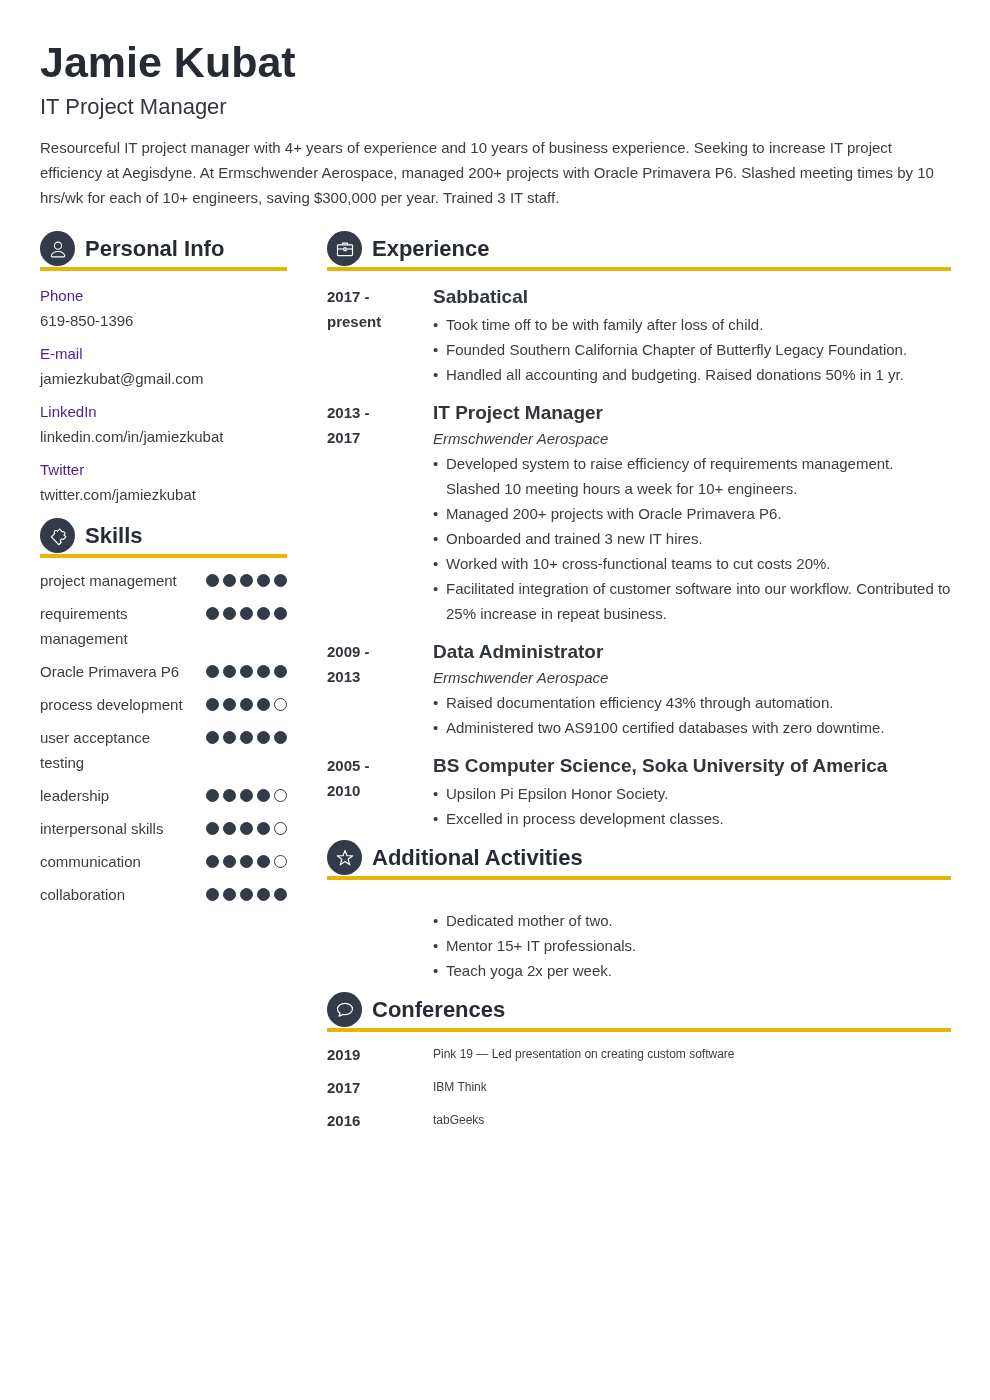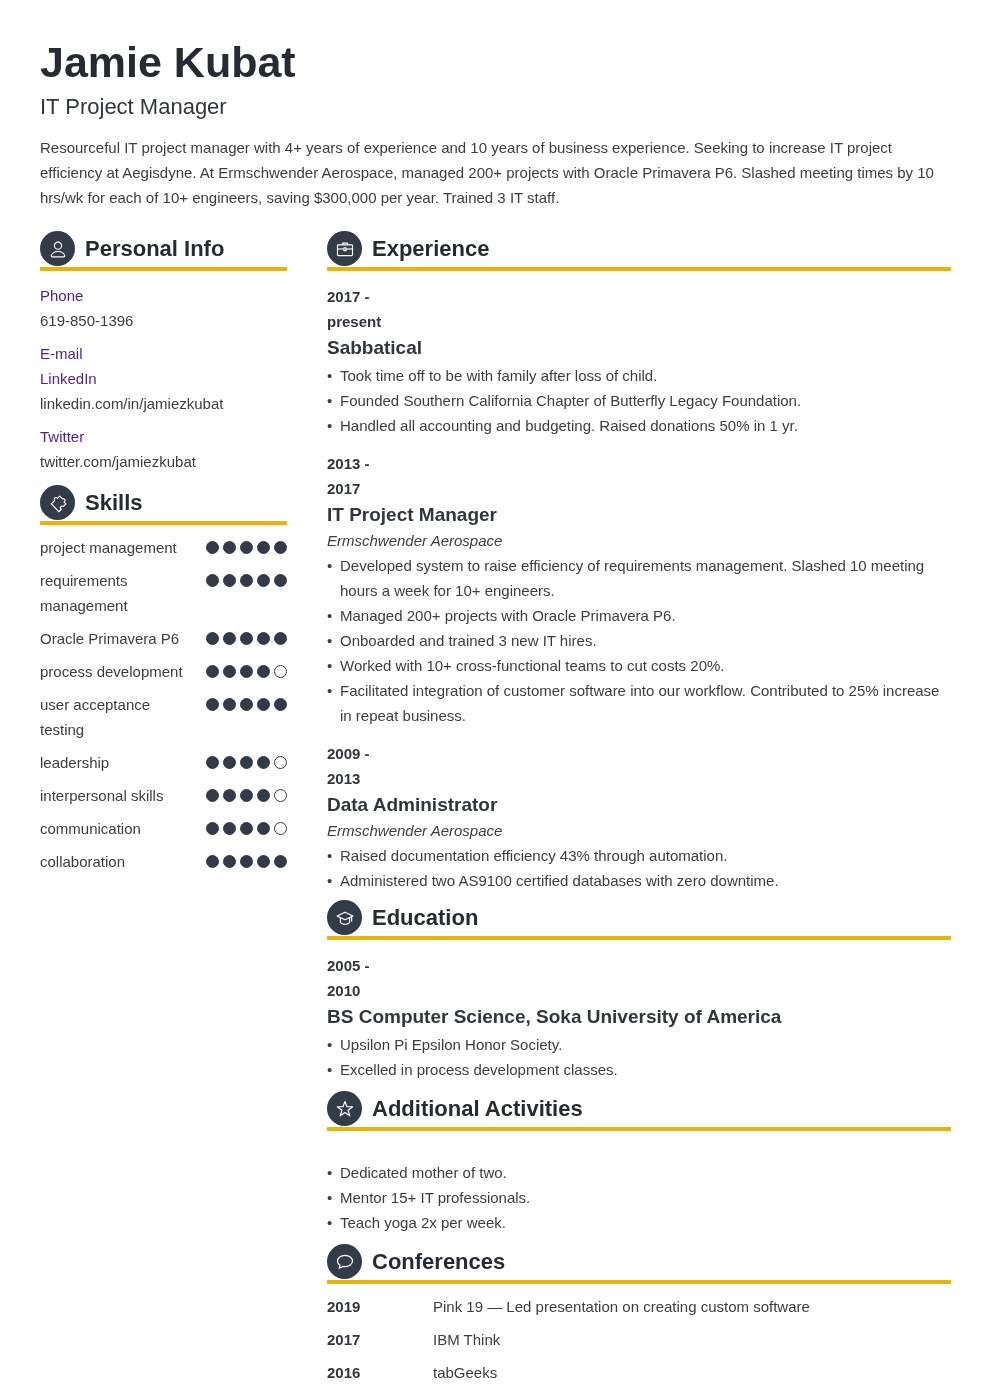--- a/index.html
+++ b/index.html
@@ -59,21 +59,21 @@
   }
   .skill-name { font-size: 15px; line-height: 25px; color: #3a3d42; width: 150px; }
   .dots { display: flex; gap: 4px; padding-top: 6px; }
   .dot {
     width: 13px; height: 13px; border-radius: 50%;
     background: #333a48; border: 1px solid #333a48;
   }
   .dot.empty { background: #ffffff; border: 1px solid #333a48; }
 
   
-  .entry { position: relative; display: flex; margin-top: 12px; flex-direction: column; }
+  .entry { position: relative; display: flex; margin-top: 12px; }
   .entry-date {
     width: 106px; flex: none;
     font-size: 15px; font-weight: bold; color: #31353c; line-height: 25px;
     padding-top: 1px;
   }
   .entry-body { flex: 1; }
   .entry-title {
     font-size: 19px; font-weight: bold; color: #31353c; line-height: 27px;
   }
   .entry-company {
@@ -88,21 +88,21 @@
     content: "•"; position: absolute; left: 0; top: 0;
   }
   .sec { margin-bottom: 0; }
   .sec + .sec { margin-top: 8px; }
 
   .conf-row { display: flex; margin-top: 0; }
   .conf-year {
     width: 106px; flex: none; font-size: 15px; font-weight: bold;
     color: #31353c; line-height: 33px;
   }
-  .conf-text { font-size: 15px; color: #3a3d42; line-height: 33px; }
+  .conf-text { font-size: 12px; color: #3a3d42; line-height: 33px; }
 </style>
 </head>
 <body>
 
 <div class="page">
 
   <div class="name">Jamie Kubat</div>
   <div class="title">IT Project Manager</div>
   <div class="summary">Resourceful IT project manager with 4+ years of experience and 10 years of business experience. Seeking to increase IT project efficiency at Aegisdyne. At Ermschwender Aerospace, managed 200+ projects with Oracle Primavera P6. Slashed meeting times by 10 hrs/wk for each of 10+ engineers, saving $300,000 per year. Trained 3 IT staff.</div>
 
@@ -118,20 +118,21 @@
         </div>
         <div class="section-title">Personal Info</div>
       </div>
       <div class="info-list">
         <div>
           <div class="info-label">Phone</div>
           <div class="info-value">619-850-1396</div>
         </div>
         <div>
           <div class="info-label">E-mail</div>
+          <div class="info-value">jamiezkubat@gmail.com</div>
         </div>
         <div>
           <div class="info-label">LinkedIn</div>
           <div class="info-value">linkedin.com/in/jamiezkubat</div>
         </div>
         <div>
           <div class="info-label">Twitter</div>
           <div class="info-value" style="margin-bottom:0">twitter.com/jamiezkubat</div>
         </div>
       </div>
@@ -299,30 +300,20 @@
           <div class="entry-company">Ermschwender Aerospace</div>
           <ul class="bullets">
             <li>Raised documentation efficiency 43% through automation.</li>
             <li>Administered two AS9100 certified databases with zero downtime.</li>
           </ul>
         </div>
       </div>
     </div>
 
     <div class="sec" style="margin-top:6px">
-      <div class="section-head">
-        <div class="section-icon">
-          <svg viewBox="0 0 24 24" fill="none" stroke="#ffffff" stroke-width="1.4" stroke-linejoin="round" stroke-linecap="round">
-            <path d="M2.5 9.5L12 5l9.5 4.5L12 14z"></path>
-            <path d="M6.5 11.5v5c0 1.5 2.5 3 5.5 3s5.5-1.5 5.5-3v-5"></path>
-            <path d="M20 10.3v5.5"></path>
-          </svg>
-        </div>
-        <div class="section-title">Education</div>
-      </div>
       <div class="entry">
         <div class="entry-date">
           <div>2005 -</div>
           <div>2010</div>
         </div>
         <div class="entry-body">
           <div class="entry-title">BS Computer Science, Soka University of America</div>
           <ul class="bullets" style="margin-top:2px">
             <li>Upsilon Pi Epsilon Honor Society.</li>
             <li>Excelled in process development classes.</li>

